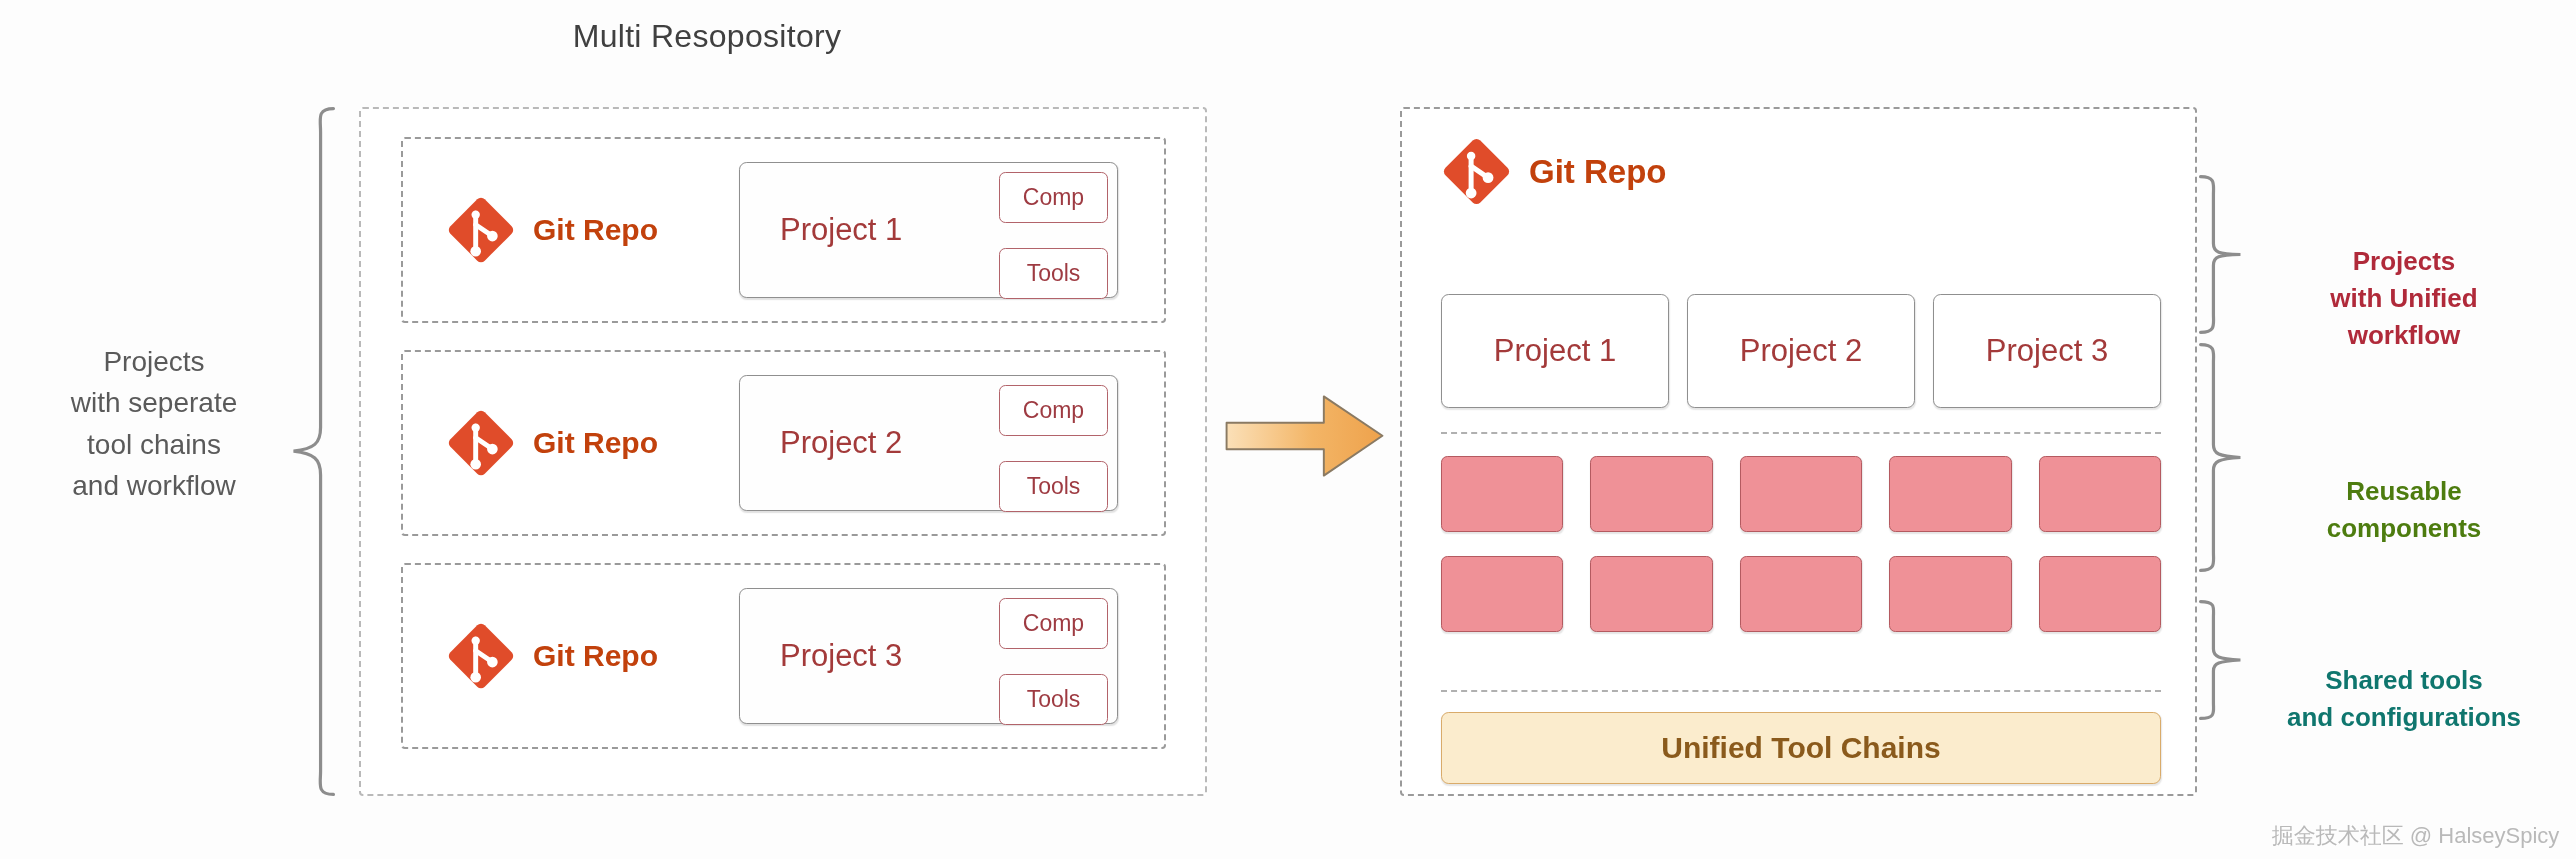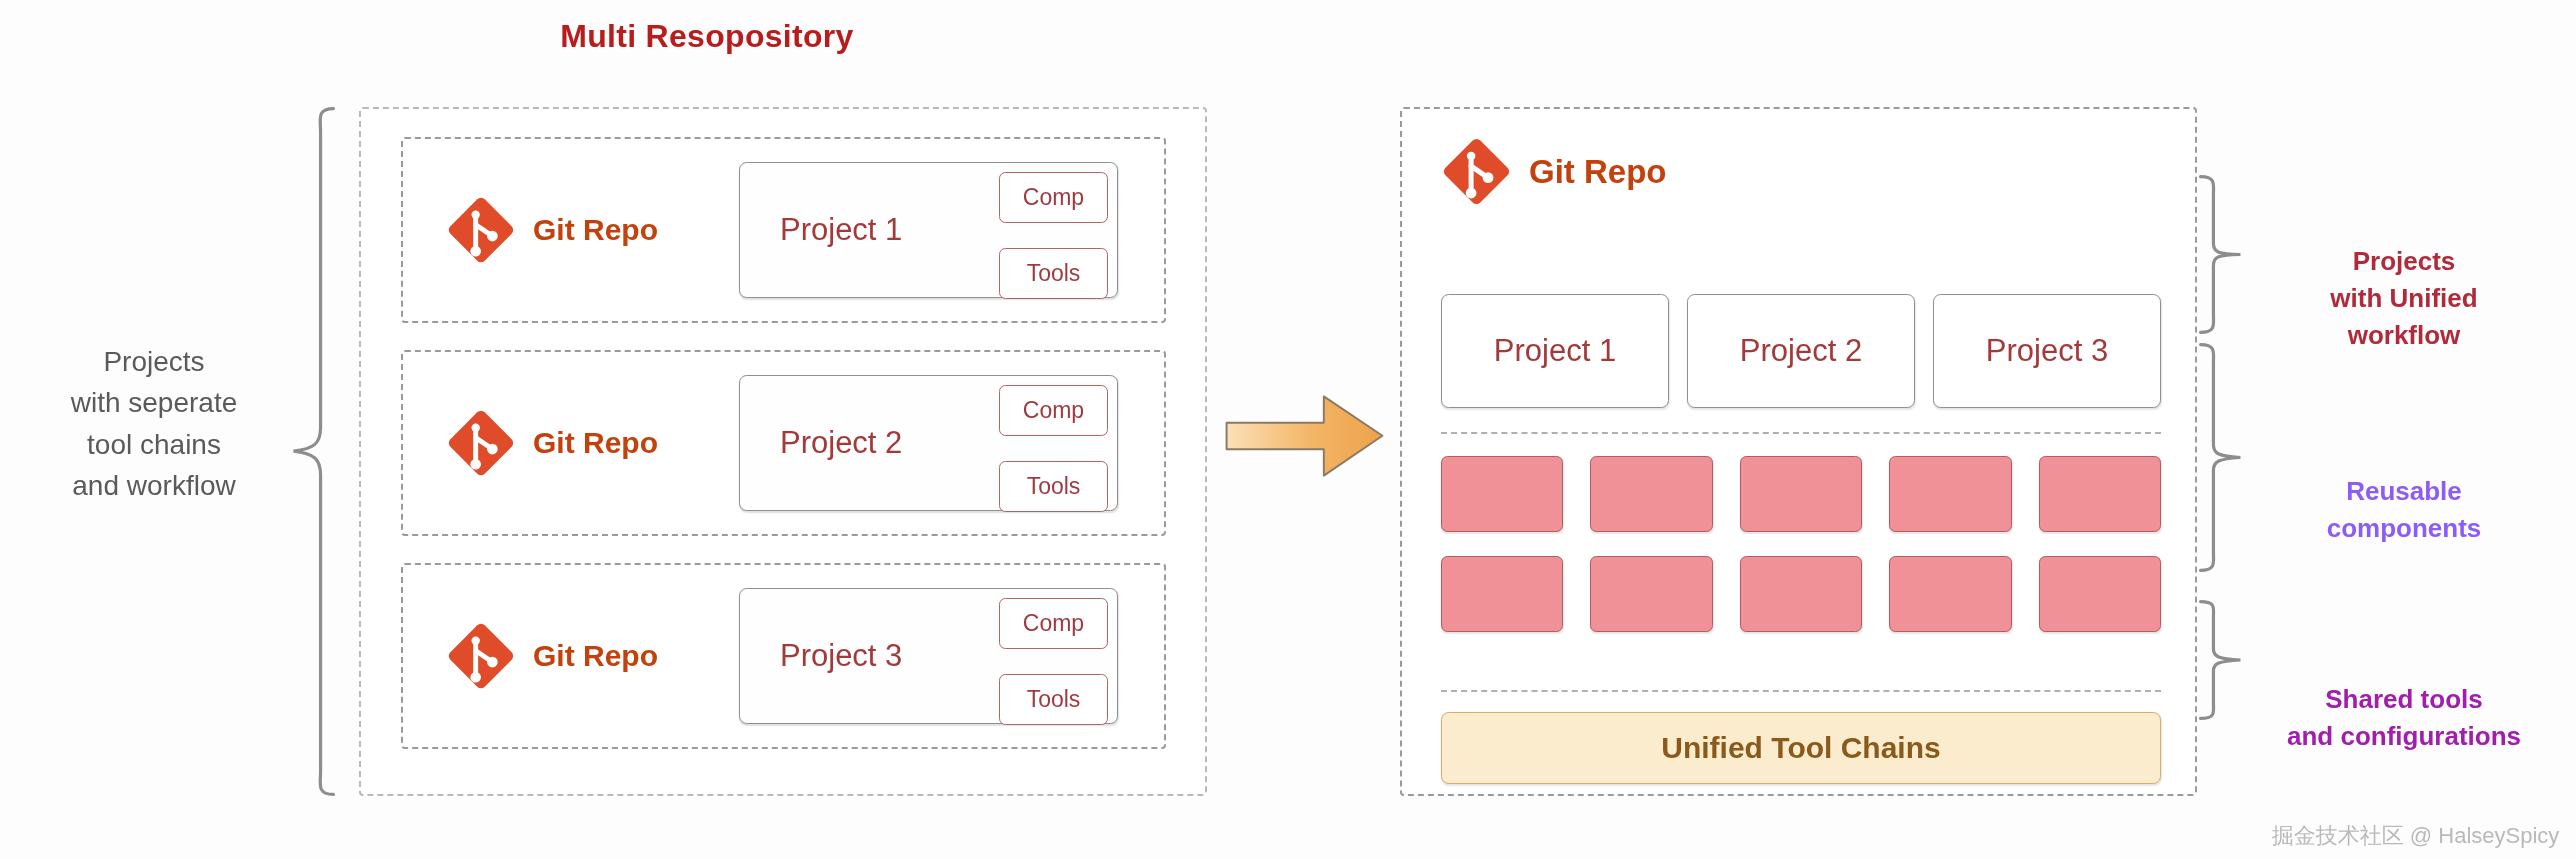--- a/index.html
+++ b/index.html
@@ -16,22 +16,22 @@
     position: relative;
     width: 2576px;
     height: 860px;
     background: #fdfdfd;
   }
 
   
   .section-title {
     position: absolute;
     font-size: 32px;
-    font-weight: 700;
-    color: #b91c1c;
+    font-weight: 400;
+    color: #404040;
     letter-spacing: 0.3px;
     white-space: nowrap;
     text-align: center;
   }
   #title-multi { left: 450px; top: 18px; width: 514px; }
   #title-mono  { left: 1446px; top: 18px; width: 514px; }
 
   
   #left-caption {
     position: absolute;
@@ -257,22 +257,22 @@
     position: absolute;
     left: 2253px;
     width: 302px;
     text-align: center;
     font-size: 26px;
     line-height: 1.42;
     font-weight: 700;
     white-space: pre-line;
   }
   #note-projects   { top: 243px;  color: #b02a3a; }
-  #note-components { top: 473px;  color: #8b5cf6; }
-  #note-tools      { top: 662px; color: #a21caf; margin-top: 19px; }
+  #note-components { top: 473px;  color: #4d7c0f; }
+  #note-tools      { top: 662px; color: #0f766e; }
 
   
   #watermark {
     position: absolute;
     right: 16.7px;
     bottom: 9px;
     font-size: 22px;
     color: #b9b9b9;
     white-space: nowrap;
   }

